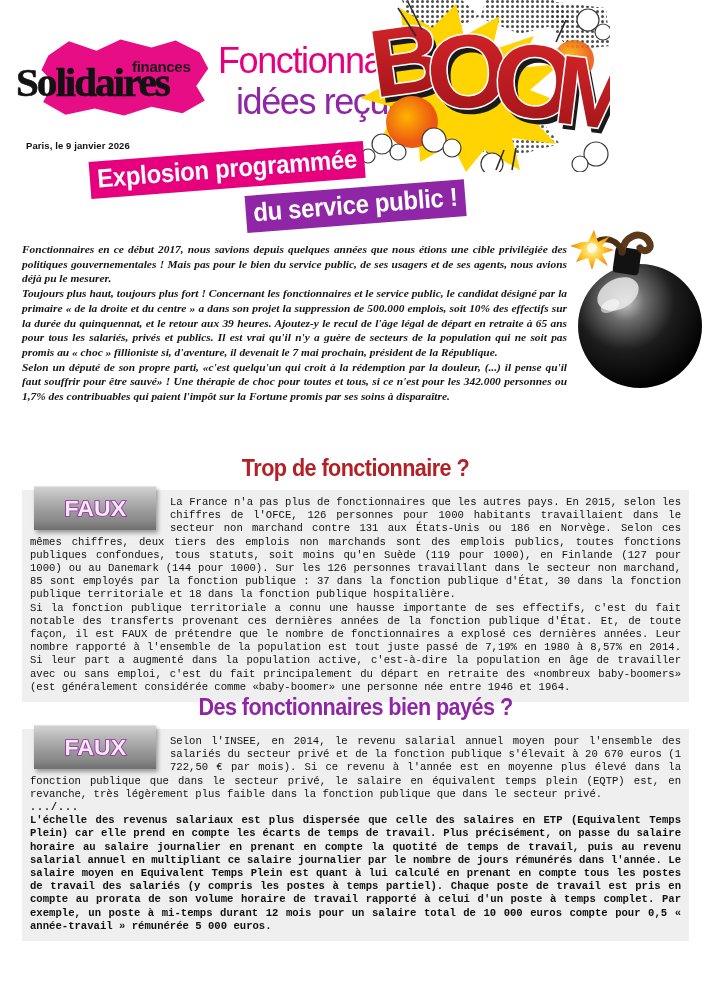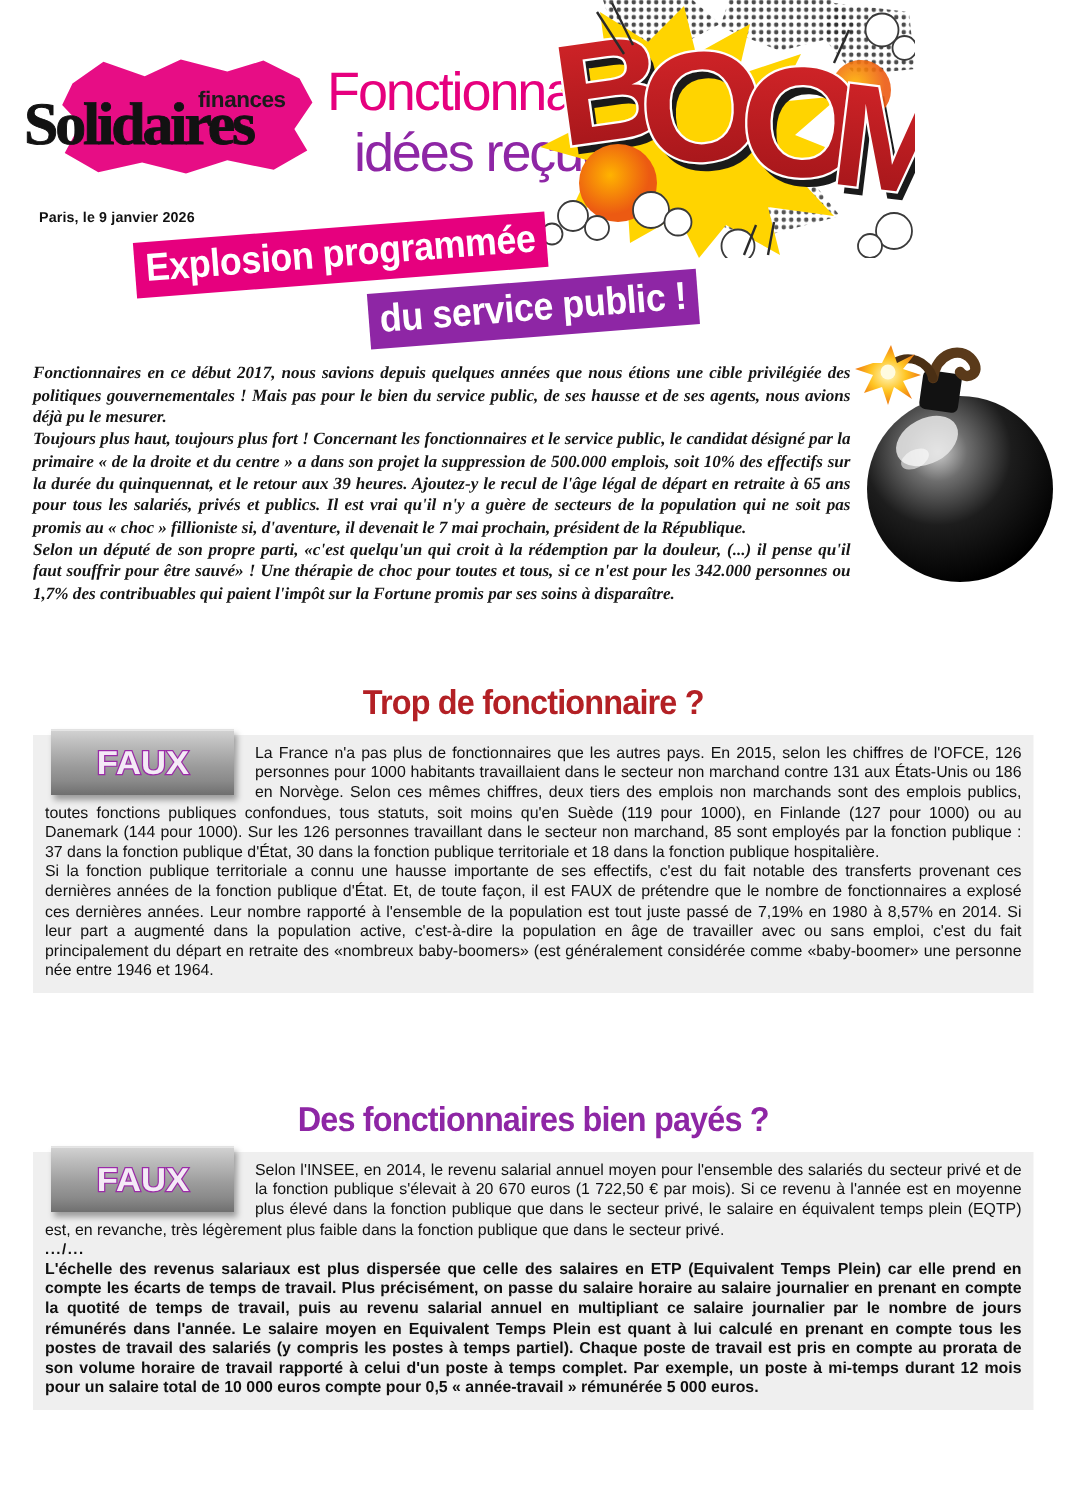--- a/index.html
+++ b/index.html
@@ -174,21 +174,21 @@
   }
   .sec-heading.red    { color: #b32025; }
   .sec-heading.purple { color: #8e26a5; }
 
   .sec-body {
     position: relative;
     margin: 8px 22px 0 22px;
     width: 667px;
     background: #efefef;
     padding: 6px 8px 8px 8px;
-    font-family: Liberation Sans, sans-serif;
+    font-family: Liberation Mono, monospace;
     font-size: 10.6px;
     line-height: 13.2px;
     color: #101010;
     text-align: justify;
   }
   .sec-body p { margin: 0; }
 
   .faux-badge {
     position: absolute;
     left: 34px;
@@ -307,21 +307,21 @@
       </svg>
     </div>
 
     <div class="banner">
       <div class="banner-bar banner-bar-1">Explosion programmée</div>
       <div class="banner-bar banner-bar-2">du service public !</div>
     </div>
   </div>
 
   <div class="intro">
-    <p>Fonctionnaires en ce début 2017, nous savions depuis quelques années que nous étions une cible privilégiée des politiques gouvernementales ! Mais pas pour le bien du service public, de ses hausse et de ses agents, nous avions déjà pu le mesurer.</p>
+    <p>Fonctionnaires en ce début 2017, nous savions depuis quelques années que nous étions une cible privilégiée des politiques gouvernementales ! Mais pas pour le bien du service public, de ses usagers et de ses agents, nous avions déjà pu le mesurer.</p>
     <p>Toujours plus haut, toujours plus fort ! Concernant les fonctionnaires et le service public, le candidat désigné par la primaire « de la droite et du centre » a dans son projet la suppression de 500.000 emplois, soit 10% des effectifs sur la durée du quinquennat, et le retour aux 39 heures. Ajoutez-y le recul de l'âge légal de départ en retraite à 65 ans pour tous les salariés, privés et publics. Il est vrai qu'il n'y a guère de secteurs de la population qui ne soit pas promis au « choc » fillioniste si, d'aventure, il devenait le 7 mai prochain, président de la République.</p>
     <p>Selon un député de son propre parti, «c'est quelqu'un qui croit à la rédemption par la douleur, (...) il pense qu'il faut souffrir pour être sauvé» ! Une thérapie de choc pour toutes et tous, si ce n'est pour les 342.000 personnes ou 1,7% des contribuables qui paient l'impôt sur la Fortune promis par ses soins à disparaître.</p>
   </div>
 
   <div class="bomb">
     <svg width="165" height="175" viewBox="0 0 165 175" xmlns="http://www.w3.org/2000/svg">
       <defs>
         <radialGradient id="bombg" cx="38%" cy="30%" r="72%">
           <stop offset="0%" stop-color="#cfcfcf"></stop>
           <stop offset="22%" stop-color="#6e6e6e"></stop>
@@ -355,21 +355,21 @@
     <div class="faux-badge" style="top:31px;">
       <span>FAUX</span>
     </div>
     <div class="sec-body">
       <div class="float-gap"></div>
       <p>La France n'a pas plus de fonctionnaires que les autres pays. En 2015, selon les chiffres de l'OFCE, 126 personnes pour 1000 habitants travaillaient dans le secteur non marchand contre 131 aux États-Unis ou 186 en Norvège. Selon ces mêmes chiffres, deux tiers des emplois non marchands sont des emplois publics, toutes fonctions publiques confondues, tous statuts, soit moins qu'en Suède (119 pour 1000), en Finlande (127 pour 1000) ou au Danemark (144 pour 1000). Sur les 126 personnes travaillant dans le secteur non marchand, 85 sont employés par la fonction publique : 37 dans la fonction publique d'État, 30 dans la fonction publique territoriale et 18 dans la fonction publique hospitalière.</p>
       <p>Si la fonction publique territoriale a connu une hausse importante de ses effectifs, c'est du fait notable des transferts provenant ces dernières années de la fonction publique d'État. Et, de toute façon, il est FAUX de prétendre que le nombre de fonctionnaires a explosé ces dernières années. Leur nombre rapporté à l'ensemble de la population est tout juste passé de 7,19% en 1980 à 8,57% en 2014. Si leur part a augmenté dans la population active, c'est-à-dire la population en âge de travailler avec ou sans emploi, c'est du fait principalement du départ en retraite des «nombreux baby-boomers» (est généralement considérée comme «baby-boomer» une personne née entre 1946 et 1964.</p>
     </div>
   </div>
 
-  <div class="section" style="top:733px;">
+  <div class="section" style="top:694px;">
     <div class="sec-heading purple">Des fonctionnaires bien payés ?</div>
     <div class="faux-badge" style="top:31px;">
       <span>FAUX</span>
     </div>
     <div class="sec-body">
       <div class="float-gap"></div>
       <p>Selon l'INSEE, en 2014, le revenu salarial annuel moyen pour l'ensemble des salariés du secteur privé et de la fonction publique s'élevait à 20 670 euros (1 722,50 € par mois). Si ce revenu à l'année est en moyenne plus élevé dans la fonction publique que dans le secteur privé, le salaire en équivalent temps plein (EQTP) est, en revanche, très légèrement plus faible dans la fonction publique que dans le secteur privé.</p>
       <p class="ellipsis-break">.../...</p>
       <p style="font-weight:bold">L'échelle des revenus salariaux est plus dispersée que celle des salaires en ETP (Equivalent Temps Plein) car elle prend en compte les écarts de temps de travail. Plus précisément, on passe du salaire horaire au salaire journalier en prenant en compte la quotité de temps de travail, puis au revenu salarial annuel en multipliant ce salaire journalier par le nombre de jours rémunérés dans l'année. Le salaire moyen en Equivalent Temps Plein est quant à lui calculé en prenant en compte tous les postes de travail des salariés (y compris les postes à temps partiel). Chaque poste de travail est pris en compte au prorata de son volume horaire de travail rapporté à celui d'un poste à temps complet. Par exemple, un poste à mi-temps durant 12 mois pour un salaire total de 10 000 euros compte pour 0,5 « année-travail » rémunérée 5 000 euros.</p>
     </div>

